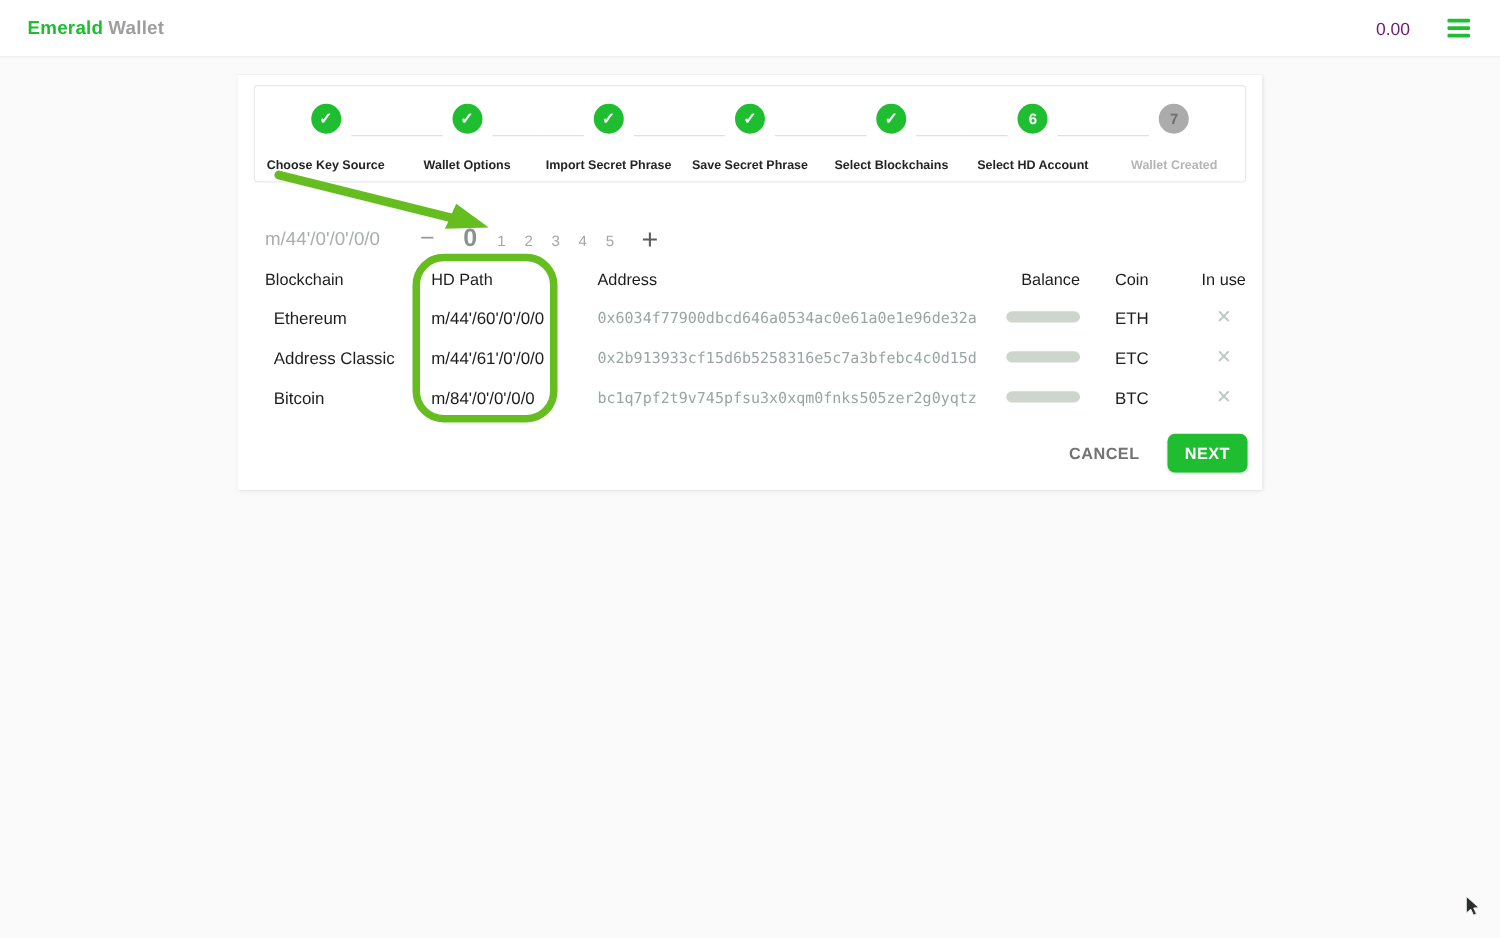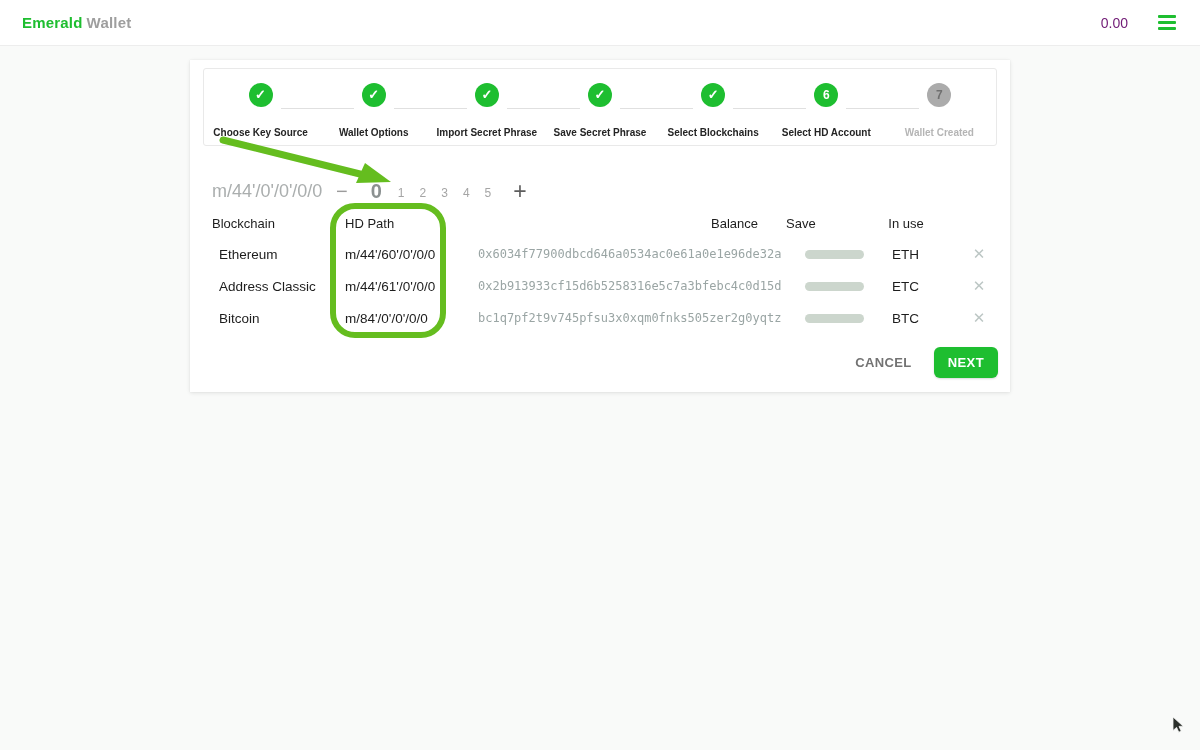--- a/index.html
+++ b/index.html
@@ -56,21 +56,21 @@
   .step::before { left:0; right:calc(50% + 20px); }
   .step::after { left:calc(50% + 20px); right:0; }
   .step:first-child::before { display:none; }
   .step:last-child::after { display:none; }
 
   
   .selector {
     position:absolute; left:22px; top:114px; width:500px; height:34px;
     display:flex; align-items:center;
   }
-  .base-path { color:#aaaeae; font-size:18px; width:110px; }
+  .base-path { color:#aaaeae; font-size:15px; width:110px; }
   .btn-minus {
     color:#9b9b9b; font-size:20px; background:none; border:none; cursor:pointer;
     font-family:"Liberation Sans", sans-serif; padding:0 8px; margin-left:6px;
   }
   .indices { display:flex; align-items:flex-end; gap:11px; margin-left:12px; }
   .index {
     color:#a5a5a5; font-size:12px; cursor:pointer; padding:1px 2px;
     background:none; border:none; font-family:"Liberation Sans", sans-serif;
   }
   .index.active { color:#8b9191; font-size:20px; font-weight:700; line-height:1; padding:0 3px; }
@@ -187,22 +187,23 @@
       <button class="index">4</button>
       <button class="index">5</button>
     </div>
     <button class="btn-plus">+</button>
   </div>
 
   <div class="table">
     <div class="trow thead">
       <div class="th">Blockchain</div>
       <div class="th">HD Path</div>
+      <div class="th">Address</div>
       <div class="th balance">Balance</div>
-      <div class="th coin">Save</div>
+      <div class="th coin">Coin</div>
       <div class="th inuse">In use</div>
     </div>
 
     <div class="trow">
       <div class="td blockchain">Ethereum</div>
       <div class="td hdpath">m/44'/60'/0'/0/0</div>
       <div class="td address">0x6034f77900dbcd646a0534ac0e61a0e1e96de32a</div>
       <div class="td balance"><span class="skeleton"></span></div>
       <div class="td coin">ETH</div>
       <div class="td inuse"><span class="x-icon">✕</span></div>

